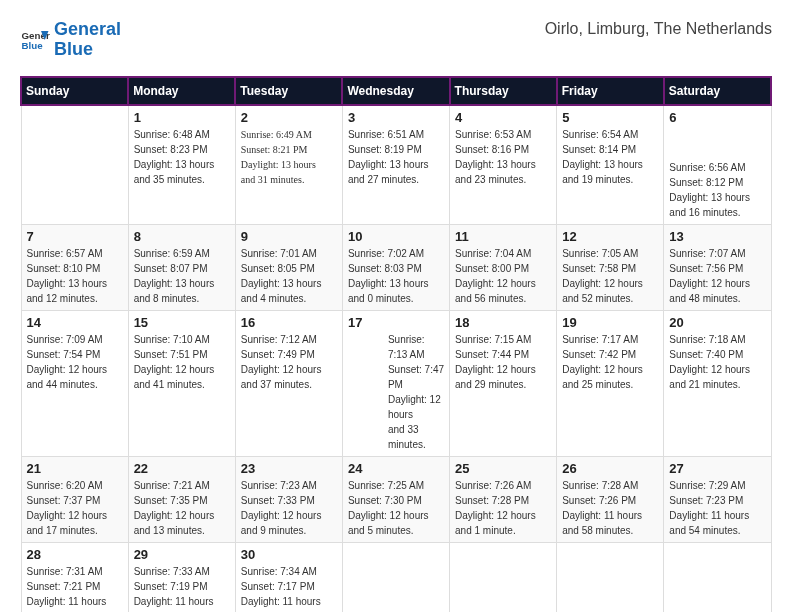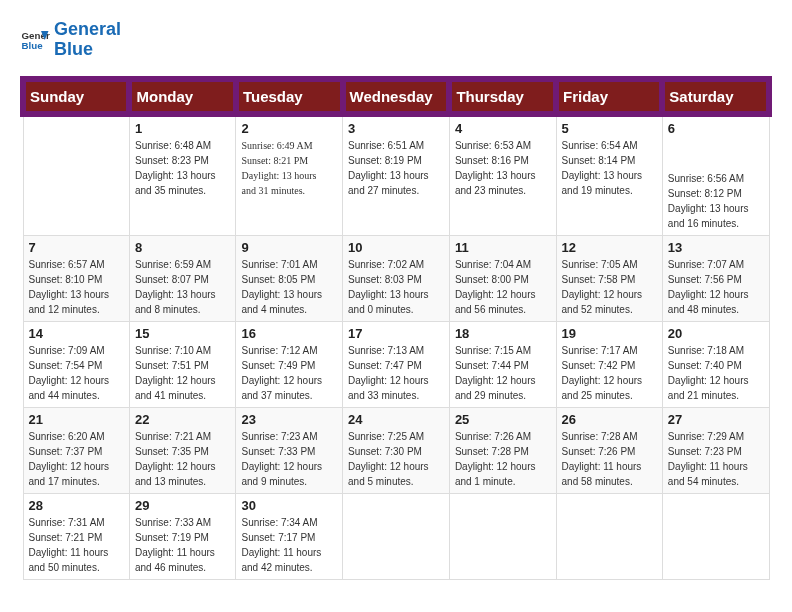--- a/index.html
+++ b/index.html
@@ -46,27 +46,27 @@
     .subtitle {
       font-size: 16px;
       color: #444;
     }
     .calendar {
       width: 100%;
       border-collapse: collapse;
       border: 1px solid #ccc;
     }
     .calendar th {
-      background-color: #7f1d1d;
+      background-color: #0f172a;
       color: #fff;
-      font-size: 15px;
+      font-size: 12px;
       font-weight: bold;
       padding: 6px 4px;
       text-align: left;
-      border: 6px solid #701a75;
+      border: 2px solid #701a75;
     }
     .calendar td {
       vertical-align: top;
       border: 1px solid #ddd;
       padding: 4px 5px;
       width: 107px;
       min-height: 80px;
       font-size: 10.5px;
       color: #333;
       background: #fff;
@@ -101,20 +101,21 @@
       <polygon points="28,8 38,8 33,20" fill="#1a6bb5"></polygon>
     </svg>
     <div>
       <div class="logo-text">
         <span>General</span><br>
         <span style="color:#1a6bb5">Blue</span>
       </div>
     </div>
   </div>
   <div class="title-block">
+    <div class="subtitle">Oirlo, Limburg, The Netherlands</div>
   </div>
 </div>
 
 <table class="calendar">
   <thead>
     <tr>
     <th>Sunday</th>
         <th>Monday</th>
         <th>Tuesday</th>
         <th>Wednesday</th>
@@ -237,21 +238,21 @@
         </td>
         <td>
           <span class="day-number">16</span>
           <div class="day-info" style="white-space: pre-line;">Sunrise: 7:12 AM
 Sunset: 7:49 PM
 Daylight: 12 hours
 and 37 minutes.</div>
         </td>
         <td>
           <span class="day-number">17</span>
-          <div class="day-info" style="white-space: pre-line;">Sunrise: 7:13 AM
+          <div class="day-info" style="white-space: pre-line; margin-left: 40px;">Sunrise: 7:13 AM
 Sunset: 7:47 PM
 Daylight: 12 hours
 and 33 minutes.</div>
         </td>
         <td>
           <span class="day-number">18</span>
           <div class="day-info" style="white-space: pre-line;">Sunrise: 7:15 AM
 Sunset: 7:44 PM
 Daylight: 12 hours
 and 29 minutes.</div>

